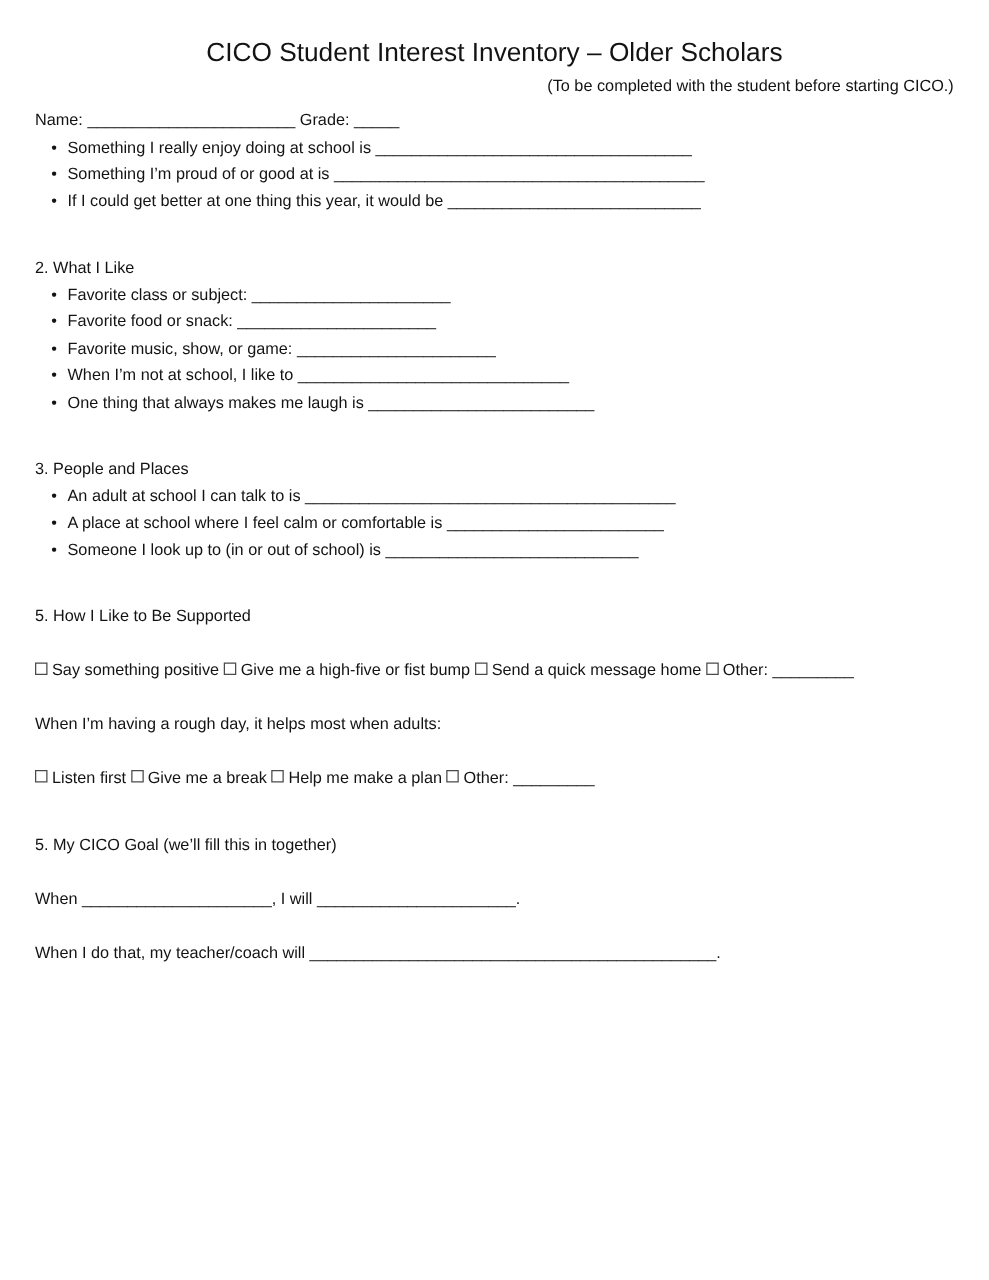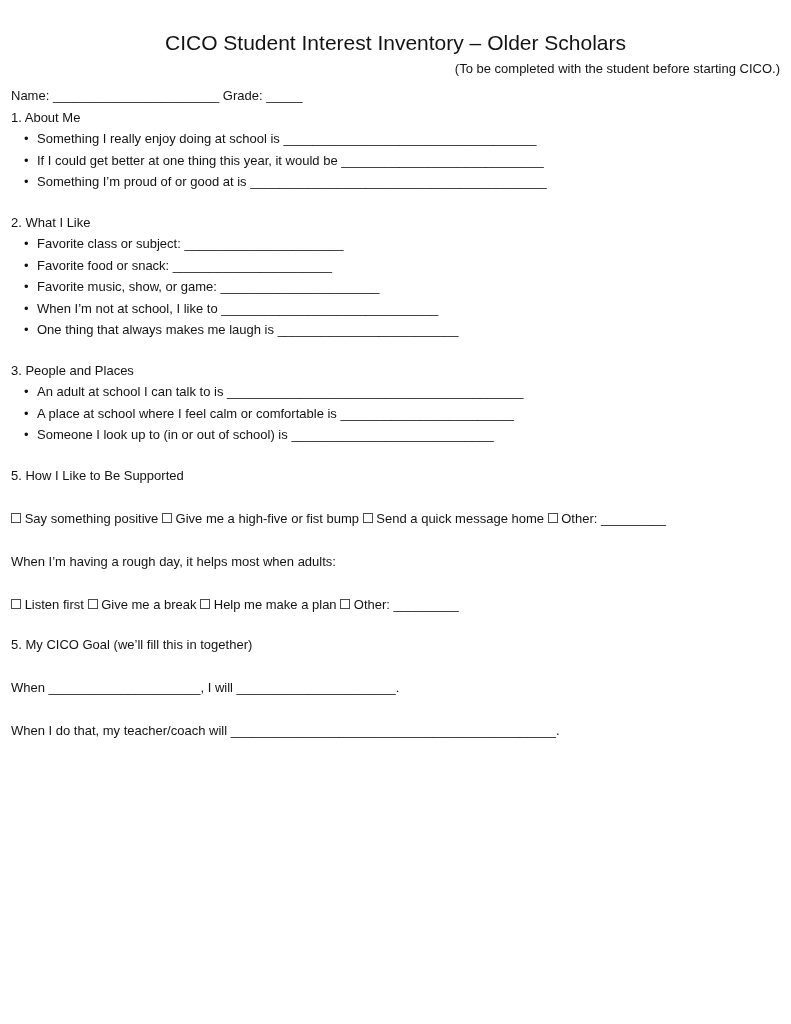--- a/index.html
+++ b/index.html
@@ -10,40 +10,40 @@
   .page {
     position: relative;
     width: 791px;
     height: 1024px;
     background: #ffffff;
     color: #131313;
     font-family: "Liberation Sans", "DejaVu Sans", sans-serif;
     font-size: 13px;
     line-height: 21.5px;
     box-sizing: border-box;
-    padding: 0 11px;
+    padding: 0 28px;
     overflow: hidden;
   }
   .doc-title {
     margin: 30px 0 0;
     text-align: center;
     font-size: 21px;
     line-height: 26px;
     font-weight: 400;
     white-space: nowrap;
   }
   .doc-subtitle {
     margin: 4px 0 0;
     text-align: right;
     font-size: 13px;
     line-height: 18px;
   }
   .line { margin: 21.5px 0 0; }
   .name-line { margin-top: 7px; }
-  .section { margin-top: 19px; }
+  .section { margin-top: 32px; }
   .section.first { margin-top: 0; }
   .heading { margin: 0; }
   ul.bullets {
     list-style: none;
     margin: 0;
     padding: 0;
   }
   ul.bullets li {
     position: relative;
     padding-left: 26px;
@@ -73,33 +73,32 @@
   <div class="doc-subtitle">(To be completed with the student before starting CICO.)</div>
 
   <p class="line name-line">
     <span>Name:</span>
     <span class="blank">_______________________</span>
     <span>Grade:</span>
     <span class="blank">_____</span>
   </p>
 
   <div class="section first">
-    <p class="heading">1. About Me</p>
     <ul class="bullets">
       <li>
         <span>Something I really enjoy doing at school is</span>
         <span class="blank">___________________________________</span>
       </li>
       <li>
+        <span>Something I’m proud of or good at is</span>
+        <span class="blank">_________________________________________</span>
+      </li>
+      <li>
         <span>If I could get better at one thing this year, it would be</span>
         <span class="blank">____________________________</span>
-      </li>
-      <li>
-        <span>Something I’m proud of or good at is</span>
-        <span class="blank">_________________________________________</span>
       </li>
     </ul>
   </div>
 
   <div class="section">
     <p class="heading">2. What I Like</p>
     <ul class="bullets">
       <li>
         <span>Favorite class or subject:</span>
         <span class="blank">______________________</span>

